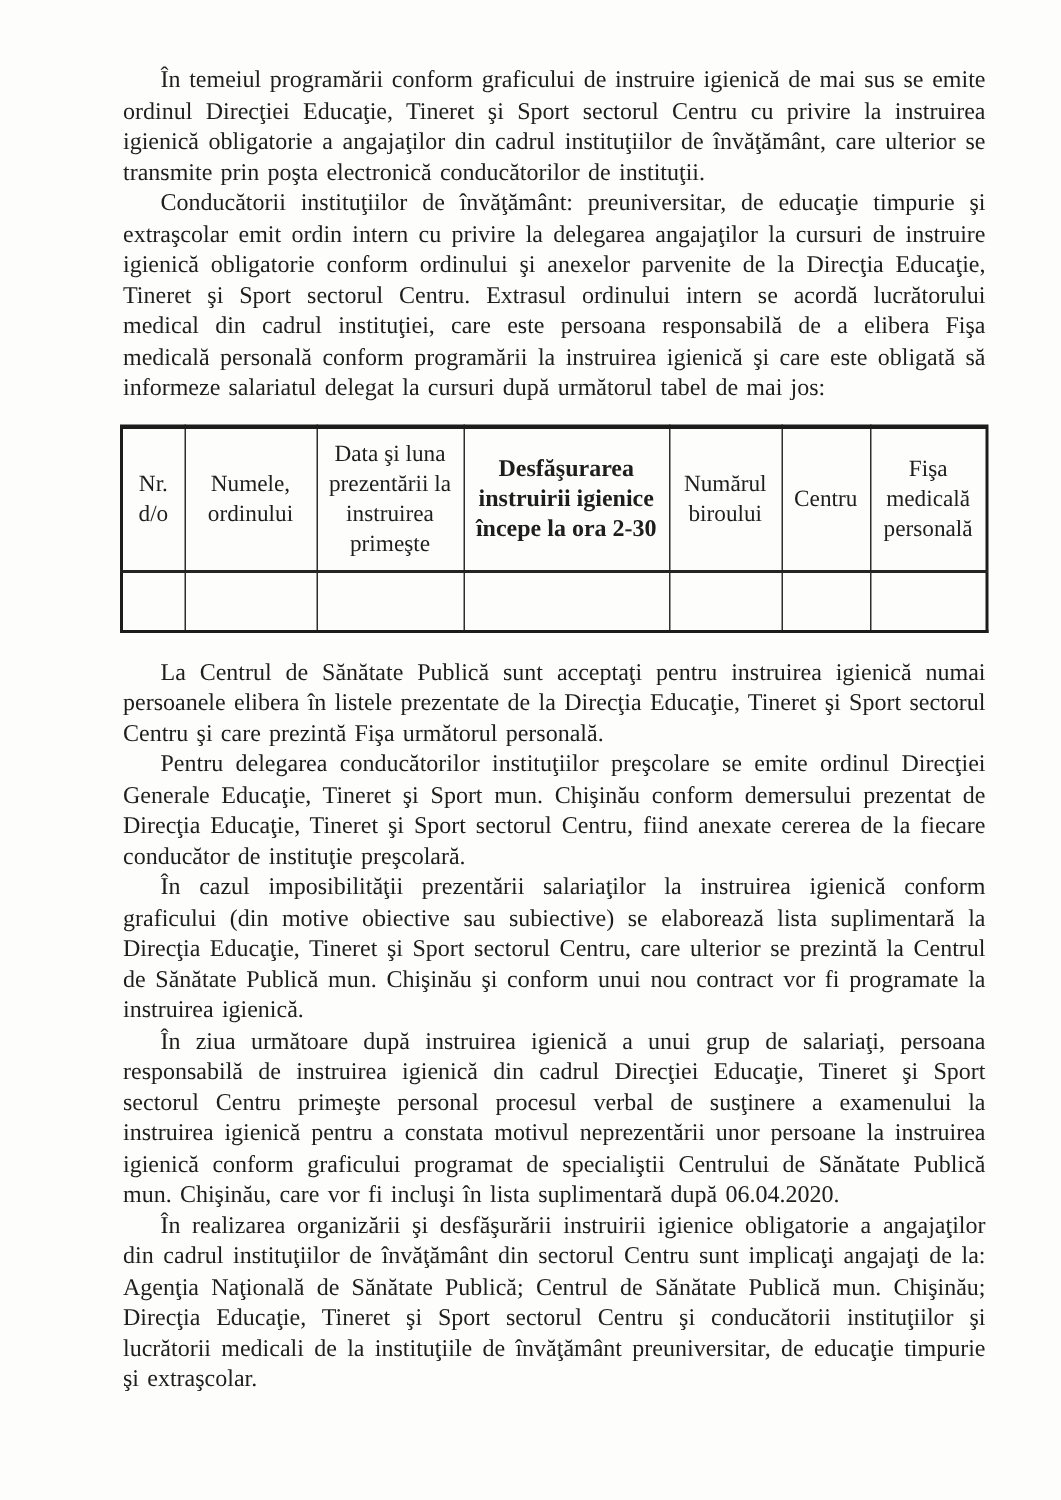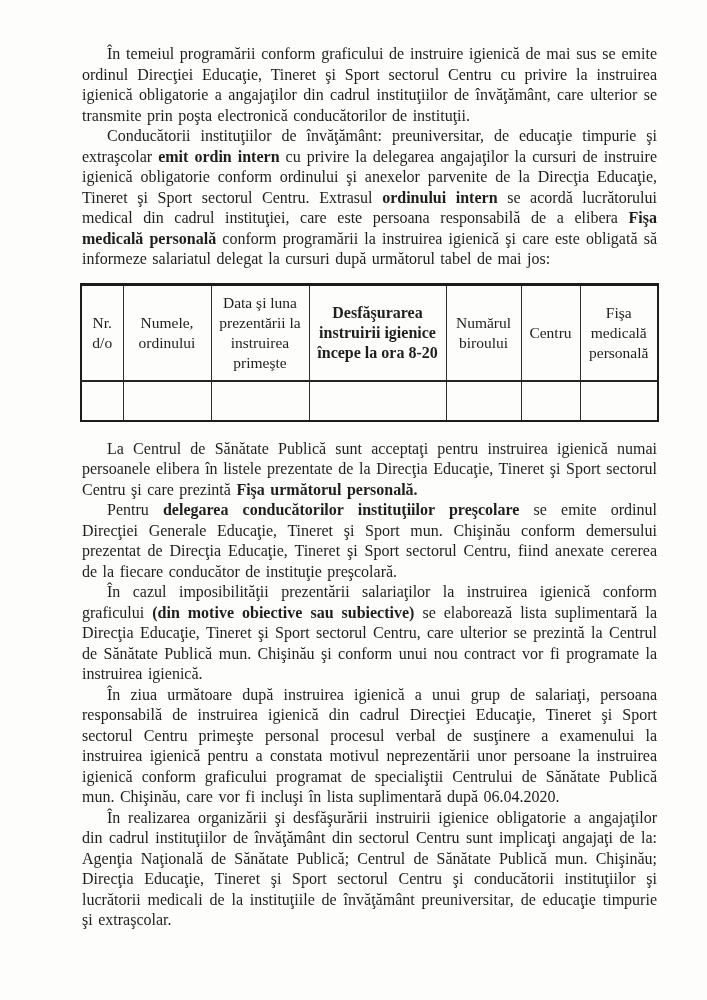--- a/index.html
+++ b/index.html
@@ -21,21 +21,21 @@
     padding: 44px 50px 0 82px;
   }
   .para {
     margin: 0;
     font-size: 16px;
     line-height: 20.5px;
     text-align: justify;
     text-indent: 25px;
     word-spacing: 1.5px;
   }
-  .b { font-weight: bold; }
+  .b { font-weight: normal; }
   table.schedule {
     width: 577px;
     margin: 13px 0 17px -2px;
     border-collapse: collapse;
     table-layout: fixed;
     border: 2px solid #1c1c1c;
     border-top-width: 3px;
   }
   table.schedule th,
   table.schedule td {
@@ -73,21 +73,21 @@
       <col style="width:137px">
         <col style="width:75px">
         <col style="width:59px">
       <col style="width:78px">
     </colgroup>
     <thead>
       <tr>
         <th>Nr. d/o</th>
         <th>Numele, ordinului</th>
         <th>Data şi luna prezentării la instruirea primeşte</th>
-        <th class="bold-head">Desfăşurarea instruirii igienice începe la ora 8-20</th>
+        <th class="bold-head">Desfăşurarea instruirii igienice începe la ora 2-30</th>
         <th>Numărul biroului</th>
         <th>Centru</th>
         <th>Fişa medicală personală</th>
       </tr>
     </thead>
     <tbody id="table-body">
         <tr>
           <td></td>
           <td></td>
           <td></td>

